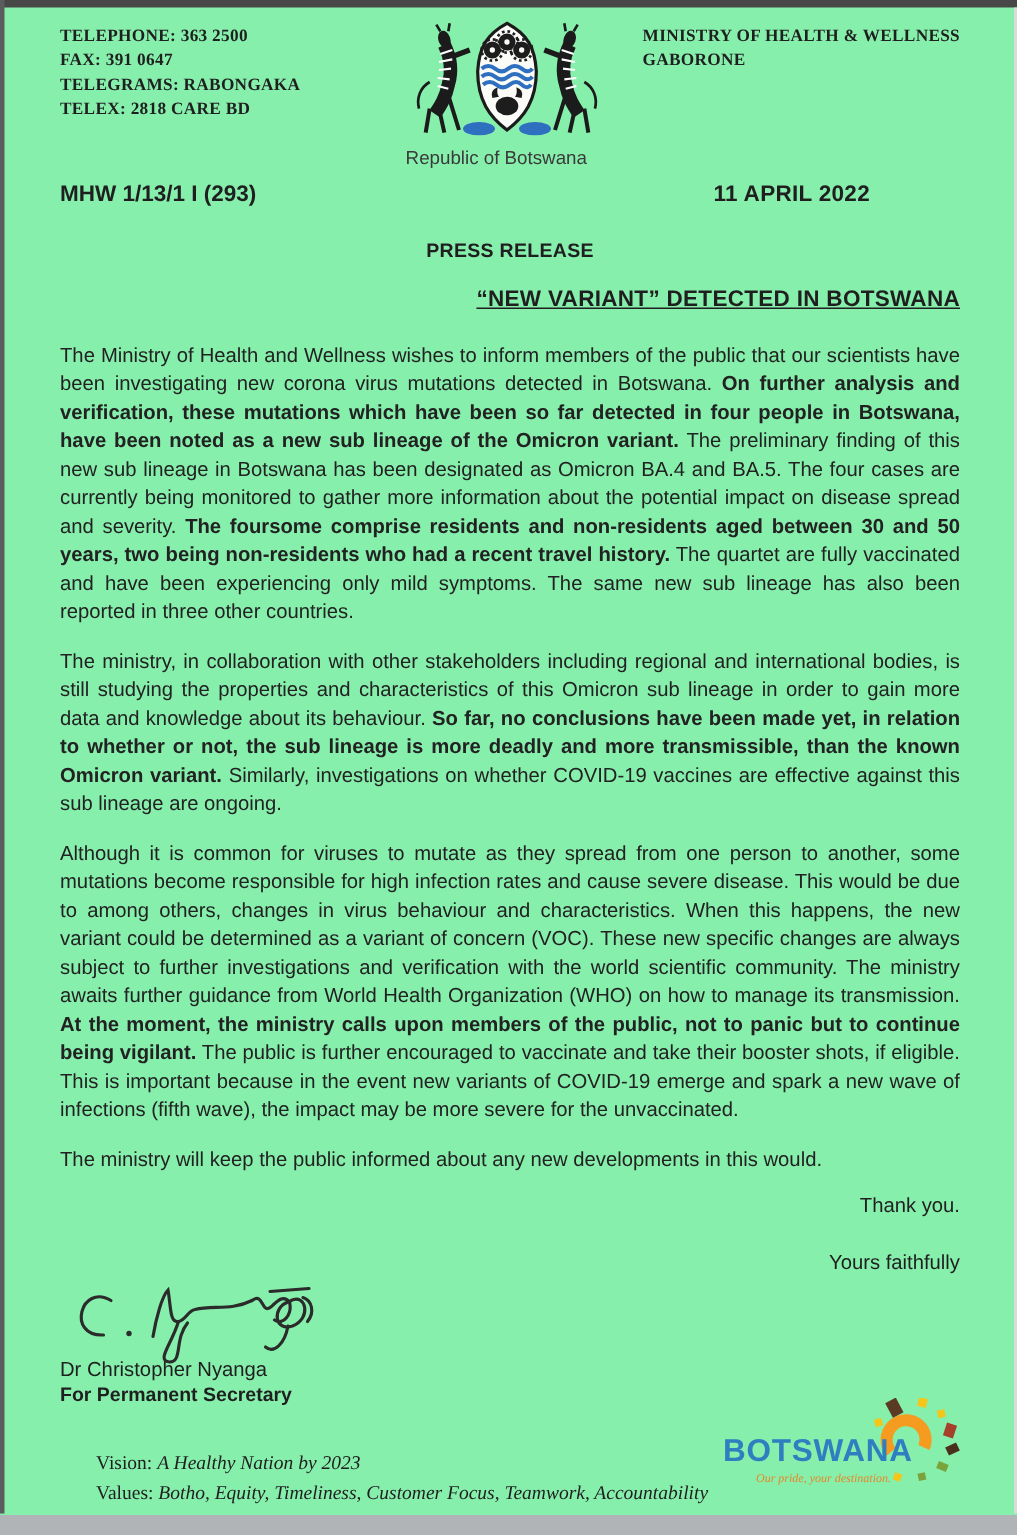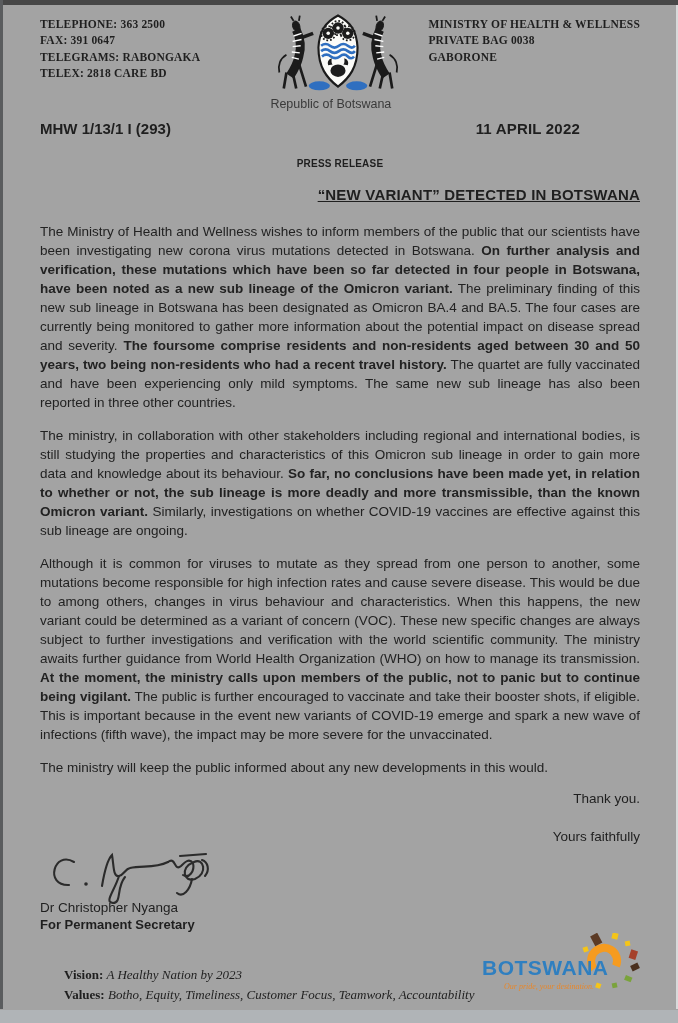--- a/index.html
+++ b/index.html
@@ -2,21 +2,21 @@
 <html><head>
 <meta charset="utf-8">
 <style>
   * { margin: 0; padding: 0; box-sizing: border-box; }
   html, body { background: #6f7478; }
   .page {
     position: relative;
     width: 678px;
     height: 1023px;
     margin: 0 auto;
-    background: #a3a3a3;
+    background: #86efac;
     font-family: "Liberation Sans", sans-serif;
     color: #1f1f1f;
     overflow: hidden;
   }
   
   .edge-top    { position:absolute; top:0; left:0; right:0; height:5px; background:#474747; }
   .edge-left   { position:absolute; top:0; left:0; bottom:14px; width:3px; background:#5a5c5e; }
   .edge-right  { position:absolute; top:5px; right:0; bottom:14px; width:2px; background:#d9dadb; }
   .edge-bottom { position:absolute; bottom:0; left:0; right:0; height:13px; background:#b0b4b7; }
 
@@ -33,21 +33,21 @@
     padding-top: 4px;
     white-space: nowrap;
   }
   .ministry-block { padding-left: 14px; }
   .emblem-wrap { text-align:left; padding: 0 8px; }
   .emblem-caption { font-size: 12.5px; color:#3a3a3a; margin-top: 1px; }
 
   .ref-row { display:flex; justify-content:space-between; margin-top:9px; font-weight:700; font-size:15px;align-items:flex-end; }
   .ref-row .date { padding-right: 60px; letter-spacing:.2px; }
 
-  .press-title { text-align:center; font-weight:700; font-size:10px; margin-top:21px; letter-spacing:.2px; }
+  .press-title { text-align:center; font-weight:700; font-size:13px; margin-top:21px; letter-spacing:.2px; }
   .press-subtitle { text-align:right; font-weight:700; font-size:15px; margin-top:17px; text-decoration:underline; letter-spacing:.2px; }
 
   .body-text { margin-top: 19px; }
   .para {
     font-size: 13.5px;
     line-height: 19px;
     text-align: justify;
     margin-bottom: 14px;
     color: #222;
   }
@@ -56,21 +56,21 @@
   .closing-line { font-size: 13.5px; text-align: right; }
   .thank-you { margin-top: 3px; }
   .salutation { margin-top: 23px; }
   .signature-wrap { margin: 2px 0 -12px 2px; height: 66px; }
   .signatory-name { font-size: 13.5px; }
   .signatory-title { font-size: 13px; font-weight: 700; margin-top: 2px; }
 
   
   .footer { position:absolute; left:64px; right:28px; bottom:18px; display:flex; justify-content:space-between; align-items:flex-end; }
   .vision-values { font-family:"Liberation Serif", serif; font-size:13px; line-height:1.55; }
-  .vision-values .lbl { font-weight:700; font-style:normal; }
+  .vision-values .lbl { font-weight:400; font-style:normal; }
   .vision-values .val { font-style:italic; }
   .tourism-logo { margin-bottom: 6px; margin-right: 10px; }
 </style>
 </head>
 <body>
 
 <div class="page">
   <div class="edge-top"></div>
   <div class="edge-left"></div>
   <div class="edge-right"></div>
@@ -140,21 +140,20 @@
             <ellipse cx="75" cy="66" rx="8.5" ry="7"></ellipse>
             <path d="M64,60 q-2,-6 4,-8 q-1,5 1,7 Z"></path>
             <path d="M86,60 q2,-6 -4,-8 q1,5 -1,7 Z"></path>
           </g>
         </svg>
         <div class="emblem-caption">Republic of Botswana</div>
       </div>
 
       <div class="ministry-block">
         <div>MINISTRY OF HEALTH &amp; WELLNESS</div>
-        <div>PRIVATE BAG 0038</div>
         <div>GABORONE</div>
       </div>
     </div>
 
     <div class="ref-row">
       <div>MHW 1/13/1 I (293)</div>
       <div class="date">11 APRIL 2022</div>
     </div>
 
     <div class="press-title">PRESS RELEASE</div>

